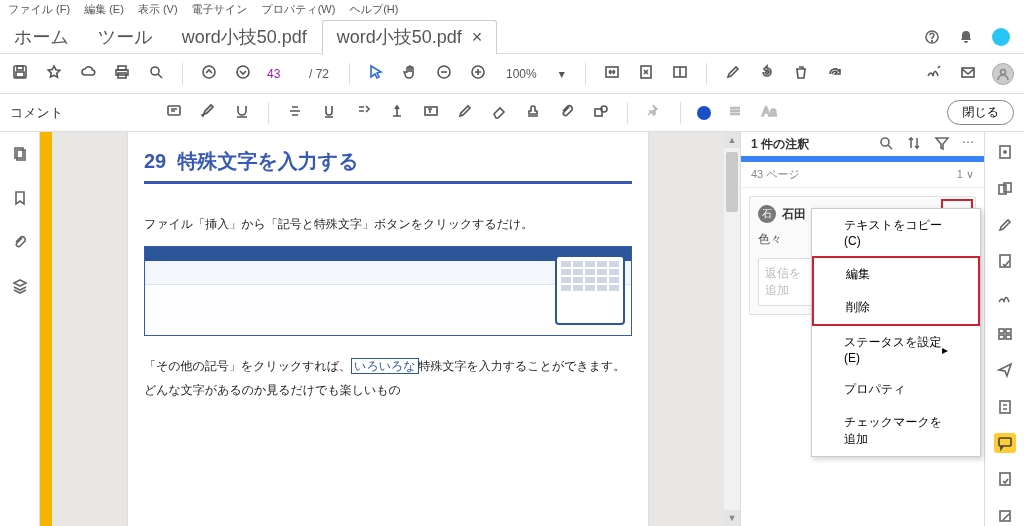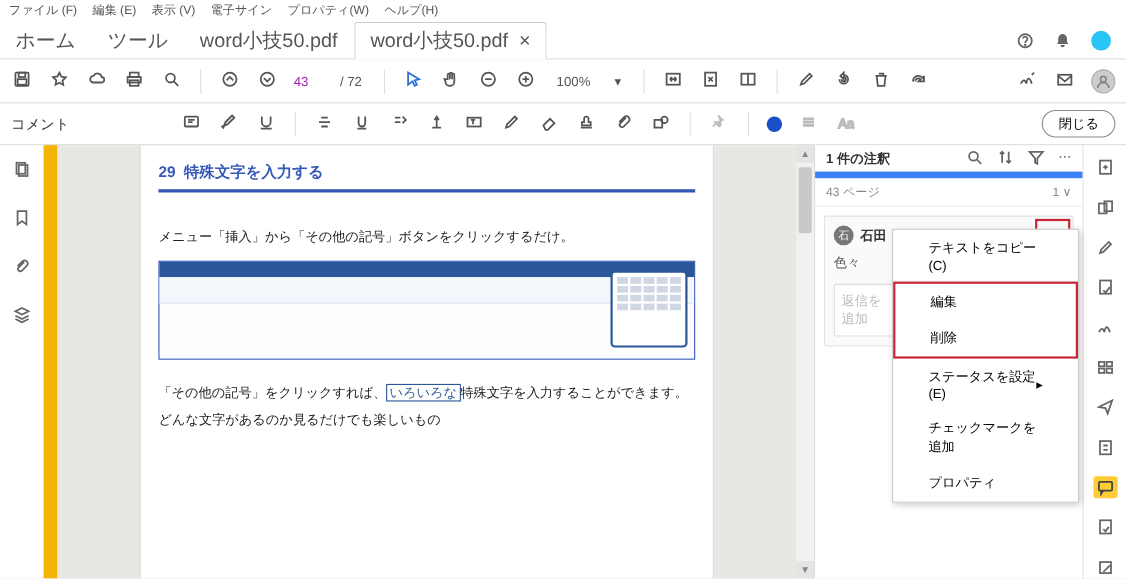--- a/index.html
+++ b/index.html
@@ -27,21 +27,21 @@
 .close-btn{margin-left:auto;border:1px solid #888;border-radius:14px;padding:3px 14px;font-size:12px;background:#fff}
 .pin{color:#bbb}
 .cdot{width:14px;height:14px;border-radius:50%;background:#1b4fc9}
 .main{display:flex;height:394px}
 .leftrail{width:40px;border-right:1px solid #ddd;display:flex;flex-direction:column;align-items:center;padding-top:12px;gap:24px;color:#666}
 .leftrail .ic{width:20px;height:20px;display:flex;align-items:center;justify-content:center}
 .center{flex:1;display:flex;position:relative;background:#e9e7e4}
 .guttery{width:12px;background:#f5b400}
 .page-area{flex:1;padding:0 26px 10px 26px;overflow:hidden;position:relative}
 .page{background:#fff;width:520px;margin:0 auto;min-height:420px;padding:16px 16px 40px 16px;box-shadow:0 0 0 1px #ddd;position:relative}
-.heading{color:#3658b6;font-weight:bold;font-size:14px;border-bottom:3px solid #3658b6;padding-bottom:6px;display:inline-block;width:100%}
+.heading{color:#3658b6;font-weight:bold;font-size:20px;border-bottom:3px solid #3658b6;padding-bottom:6px;display:inline-block;width:100%}
 .body-text{margin-top:28px;font-size:12px;line-height:2;color:#222}
 .word-shot{margin-top:10px;border:1px solid #3658b6;height:90px;background:linear-gradient(#eef3fb,#fdfdff 18px);position:relative}
 .ws-titlebar{height:14px;background:#2b579a}
 .ws-ribbon{height:24px;background:#f3f6fb;border-bottom:1px solid #dbe3ef}
 .ws-pop{position:absolute;right:6px;top:8px;width:70px;height:70px;border:2px solid #2b579a;border-radius:4px;background:#fff}
 .ws-pop .gr{display:grid;grid-template-columns:repeat(5,1fr);gap:2px;padding:4px}
 .ws-pop .gr div{height:6px;background:#cfd6e4}
 .body-text2{margin-top:18px;font-size:12px;line-height:2;color:#222}
 .hl{border:1px solid #2b579a;padding:0 2px;color:#2b579a}
 .center-scroll{width:16px;background:#f1f1f1;display:flex;flex-direction:column}
@@ -361,21 +361,21 @@
   </div>
 
   <div class="center">
     <div class="guttery"></div>
     <div class="page-area">
       <div class="page">
         <div class="heading">
           <span>29</span>&nbsp;&nbsp;<span>特殊文字を入力する</span>
         </div>
         <div class="body-text">
-          <div>メニュー「挿入」から「その他の記号」ボタンをクリックするだけ。</div>
+          <div>ファイル「挿入」から「記号と特殊文字」ボタンをクリックするだけ。</div>
         </div>
         <div class="word-shot">
           <div class="ws-titlebar"></div>
           <div class="ws-ribbon"></div>
           <div class="ws-pop">
             <div class="gr">
                 <div></div>
                 <div></div>
                 <div></div>
                 <div></div>
@@ -448,22 +448,22 @@
       <div class="ctxmenu">
         <div class="mi">テキストをコピー(C)</div>
         <div class="grp">
           <div class="mi">編集</div>
           <div class="mi">削除</div>
         </div>
         <div class="mi">
             <span>ステータスを設定(E)</span>
             <span>▸</span>
           </div>
+        <div class="mi">プロパティ</div>
         <div class="mi">チェックマークを追加</div>
-        <div class="mi">プロパティ</div>
       </div>
     </div>
   </div>
 
   <div class="rightrail">
     <div class="ic c-red">
         <svg>
           <rect x="3" y="2" width="10" height="12"></rect>
           <path d="M8 6v4M6 8h4"></path>
         </svg>

